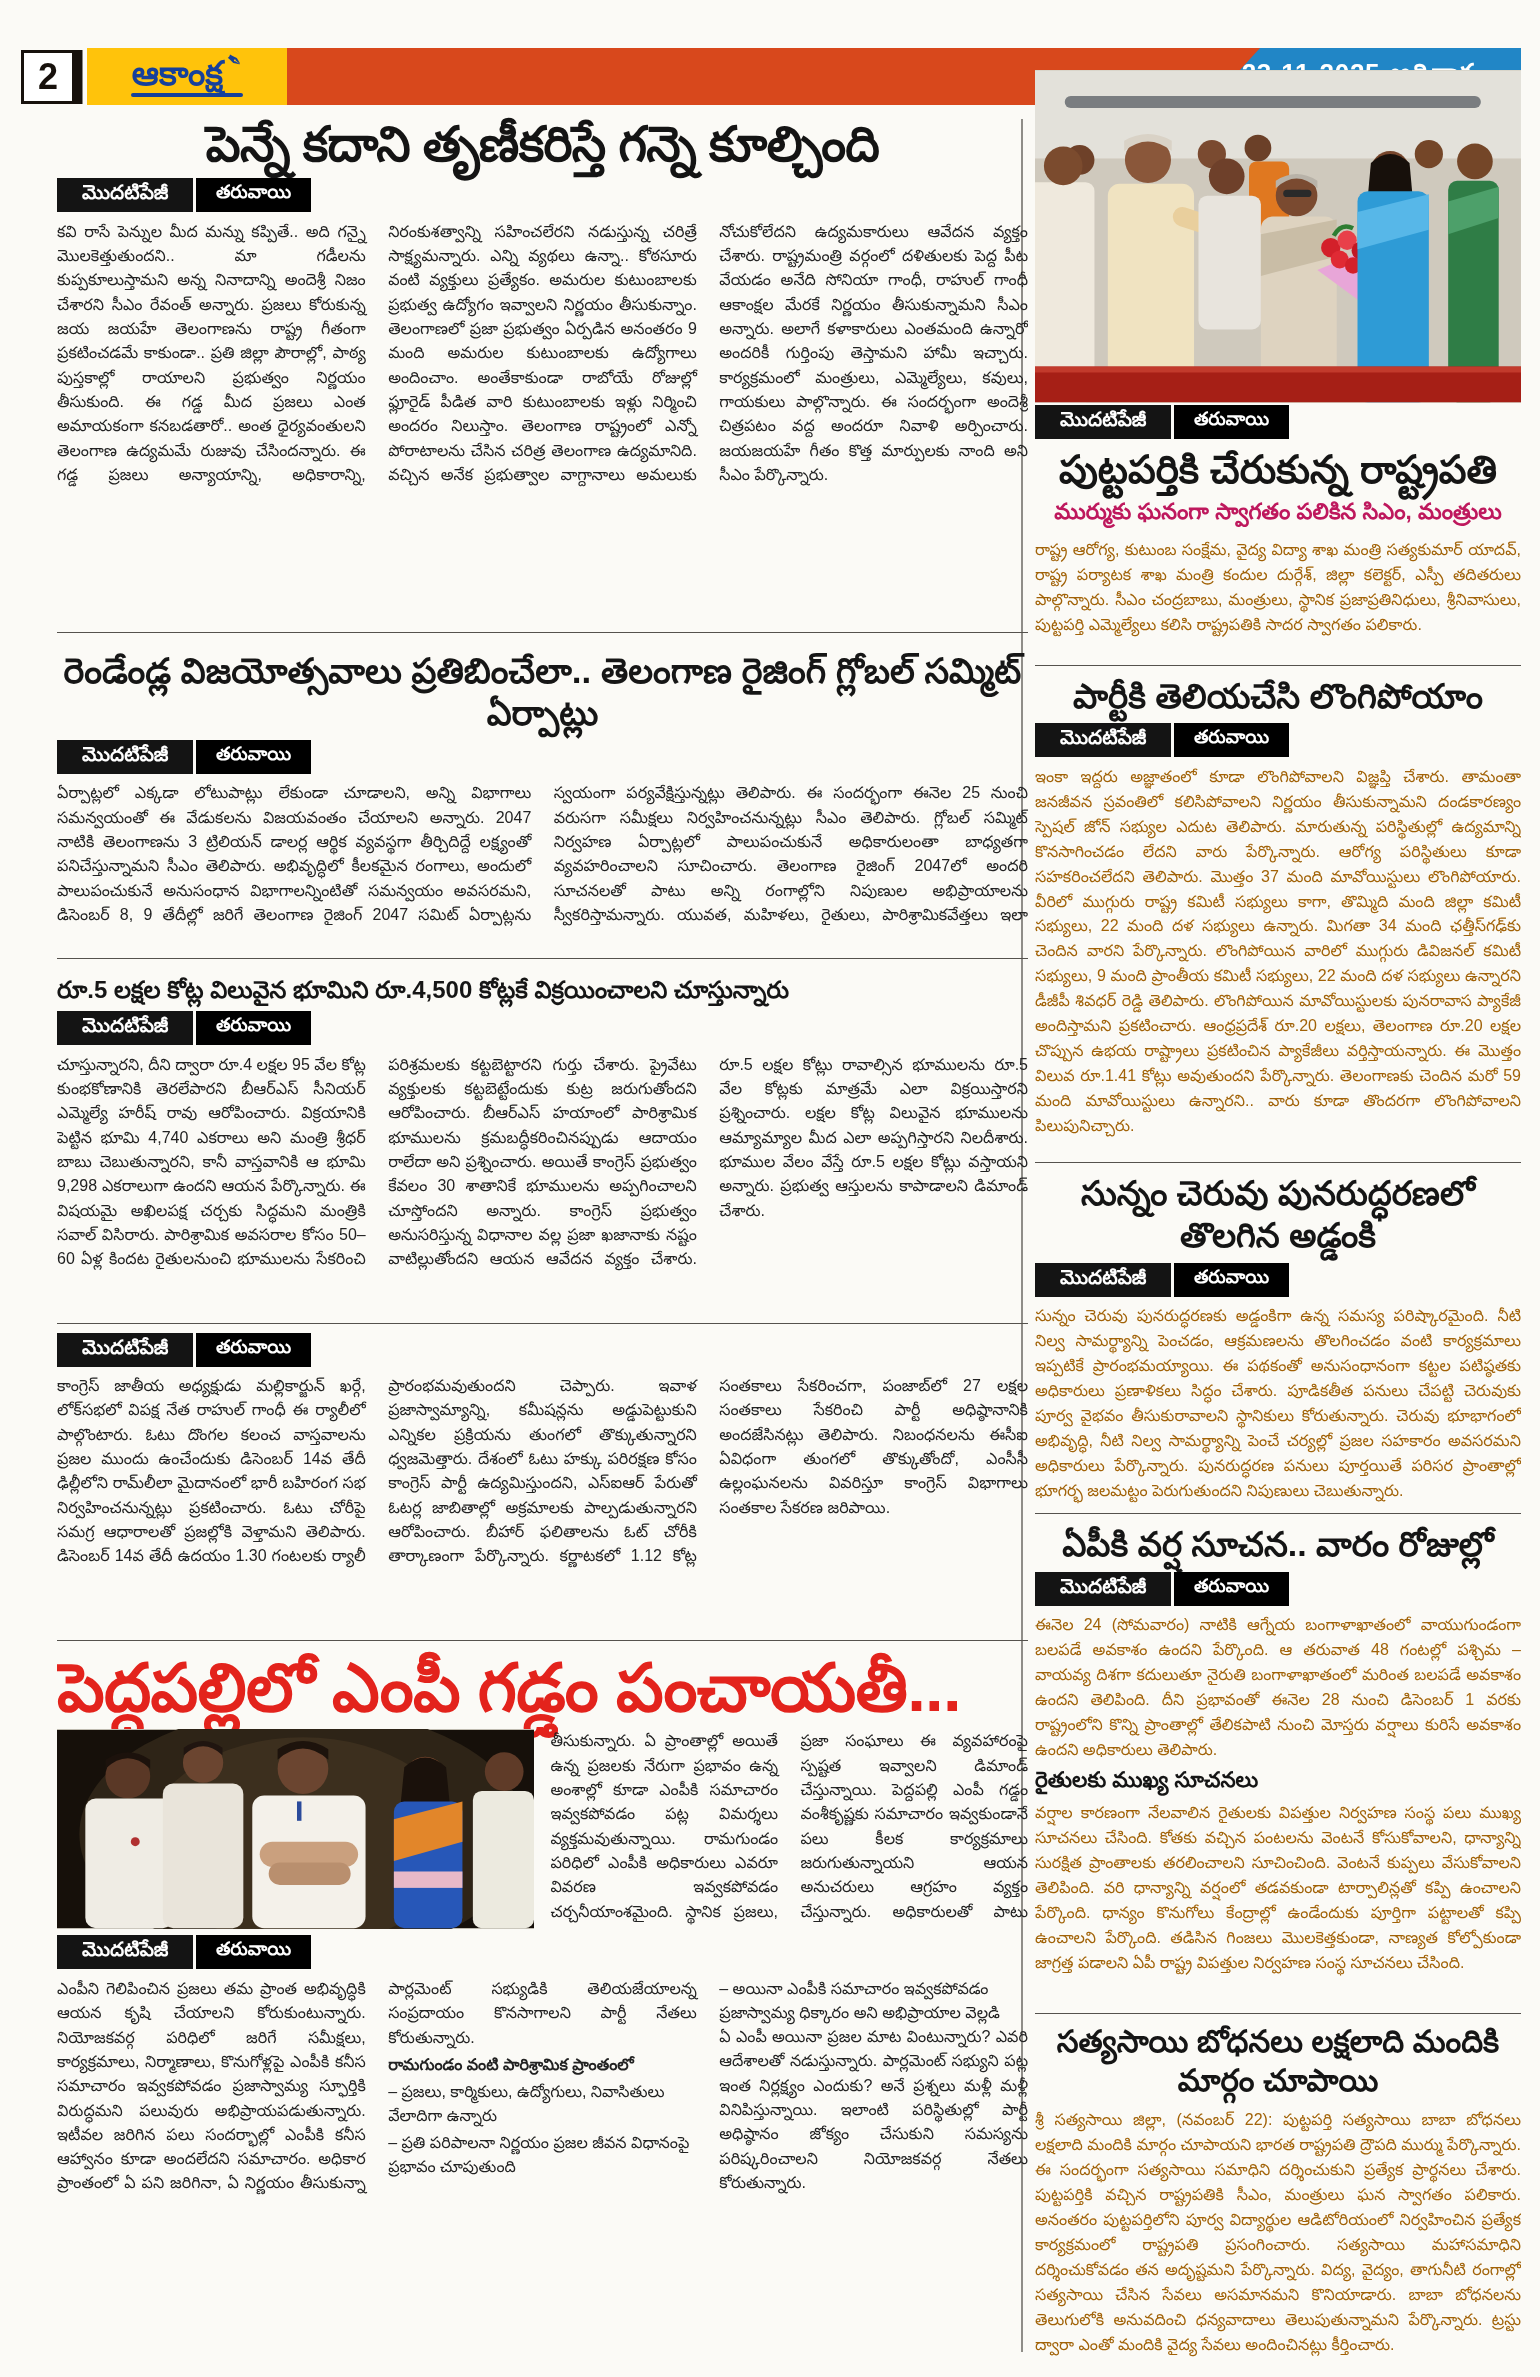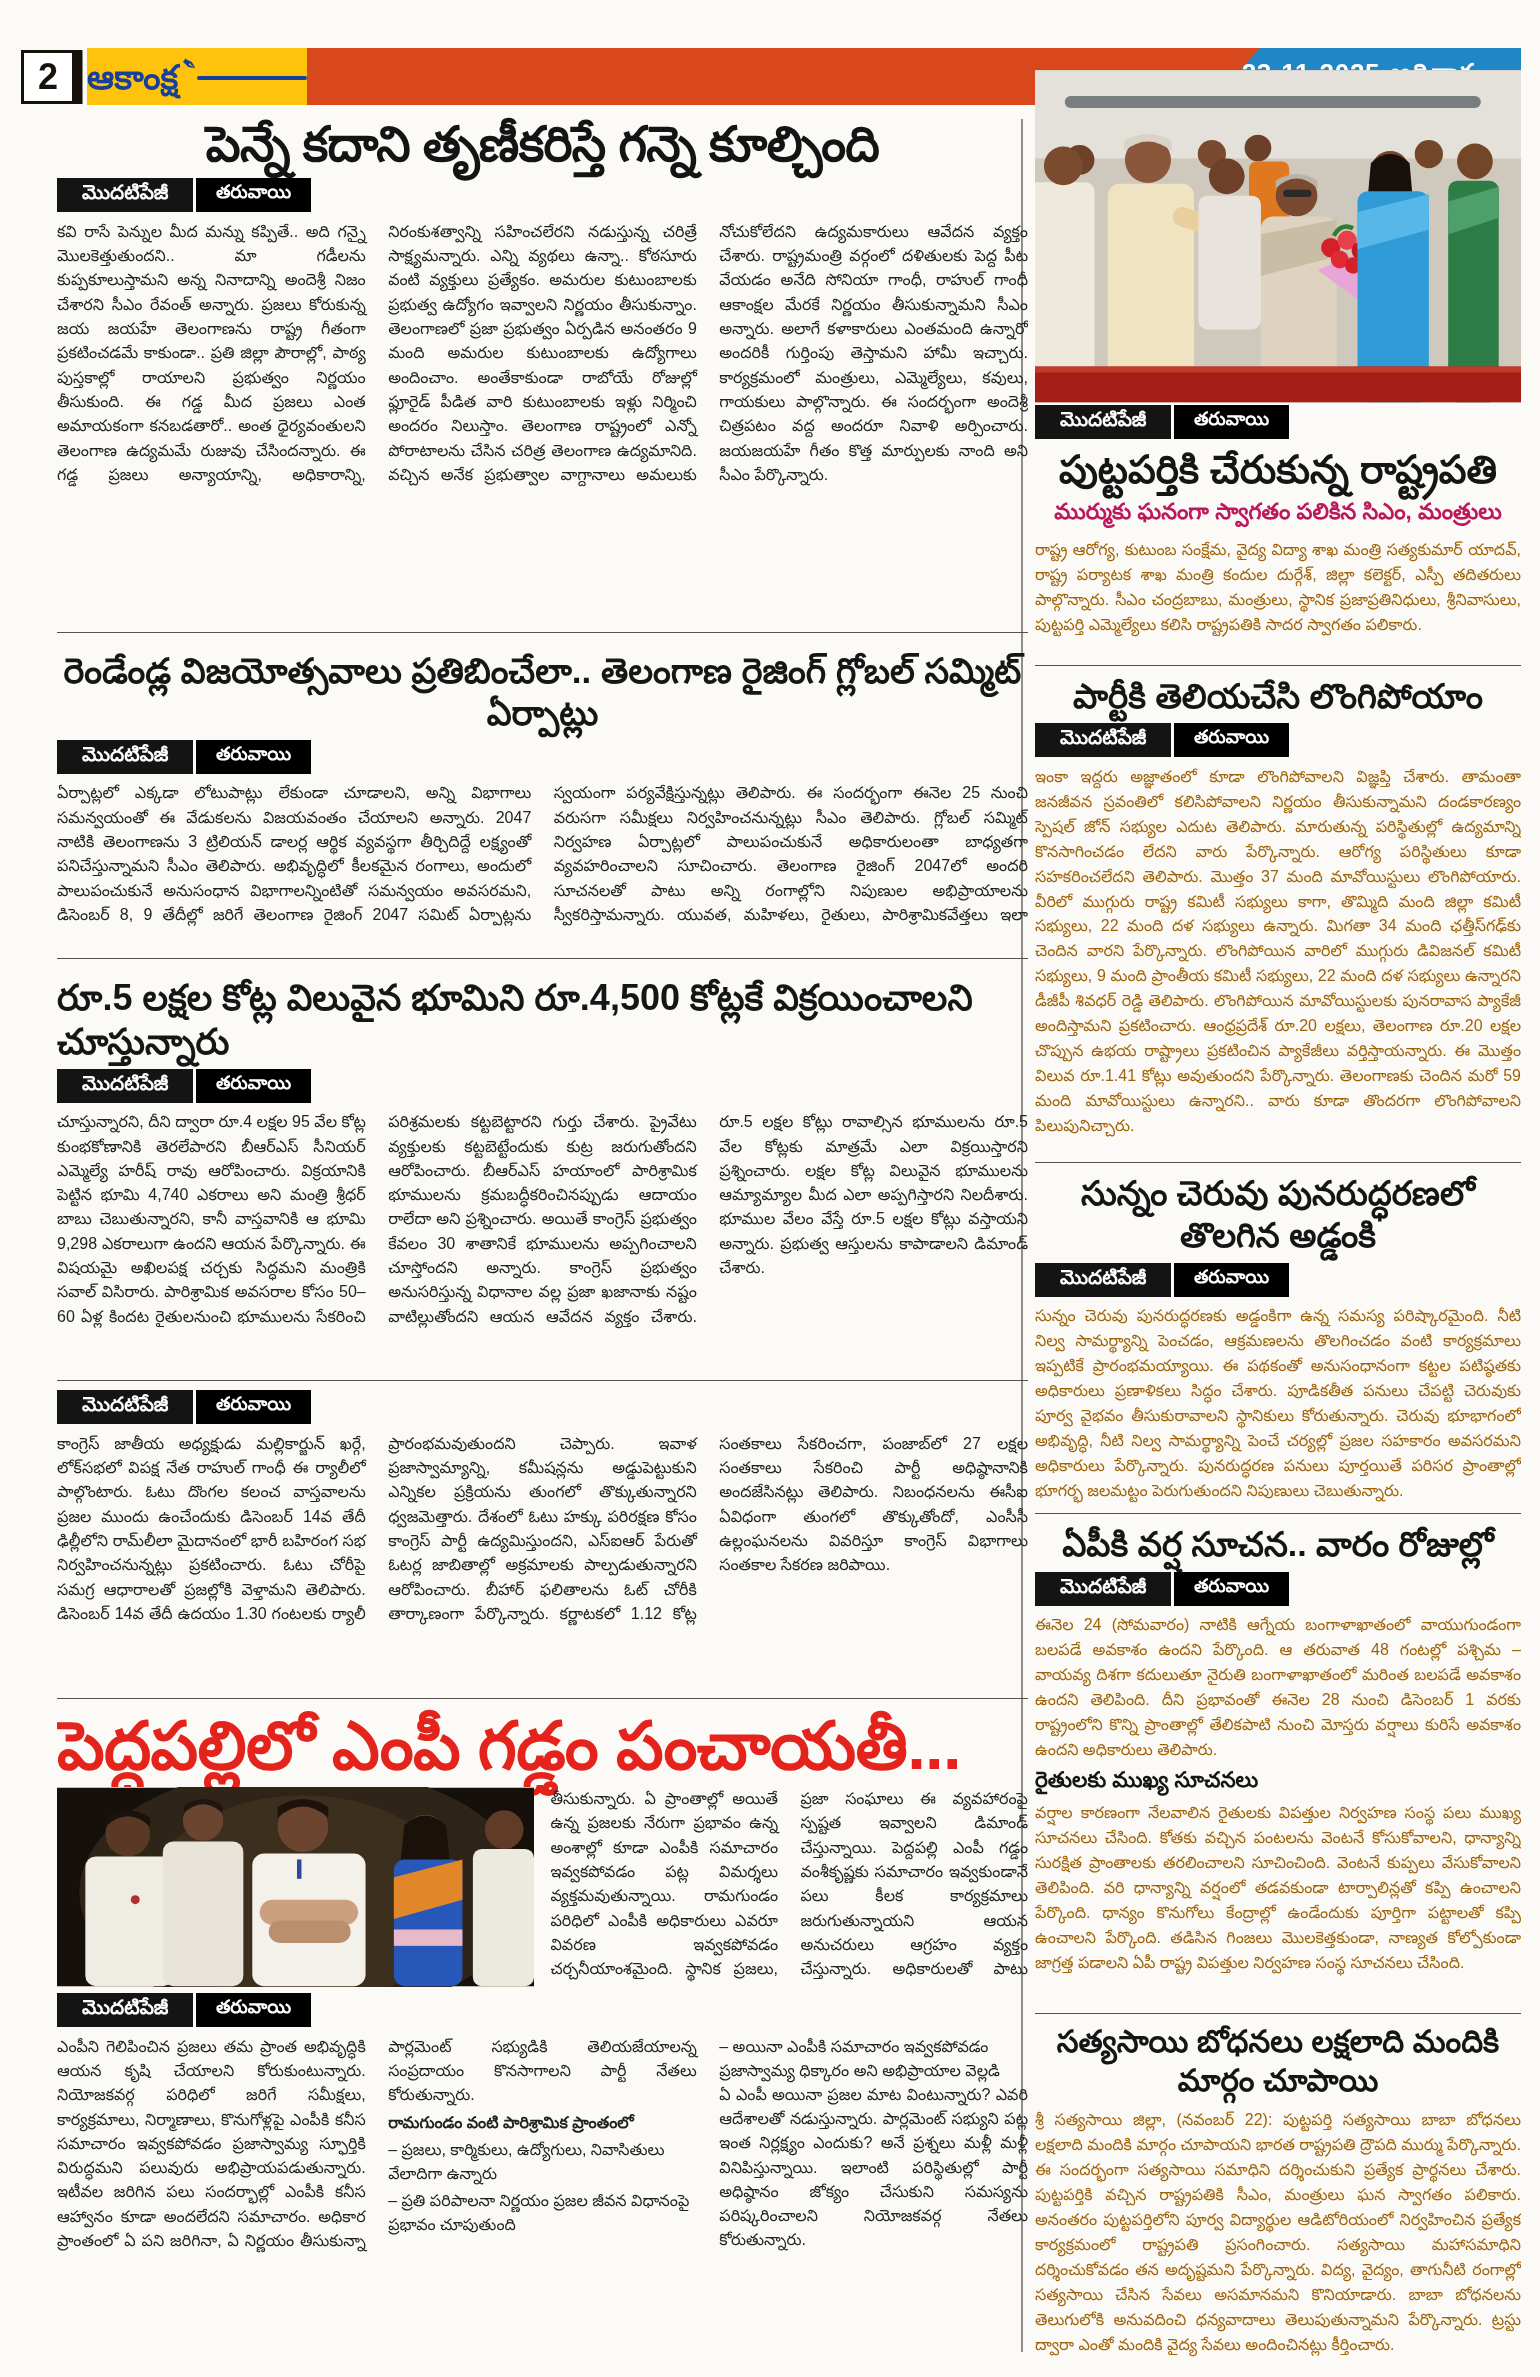--- a/index.html
+++ b/index.html
@@ -5,22 +5,22 @@
   *{margin:0;padding:0;box-sizing:border-box}
   html,body{width:1541px;background:#e9e7e2}
   body{height:2377px;position:relative;font-family:"Liberation Sans","DejaVu Sans",sans-serif;color:#1b1b1b}
   .page{position:absolute;inset:0;background:#fbfaf6;overflow:hidden}
 
   
   .topbar{position:absolute;left:21px;top:48px;width:1500px;height:57px}
   .pagenum{position:absolute;left:0;top:1.5px;width:54px;height:54px;background:#ffffff;border:3px solid #17110c;
            box-shadow:7.5px 0 0 #17110c;display:flex;align-items:center;justify-content:center;
            font-size:36px;font-weight:800;color:#17110c}
-  .logobox{position:absolute;left:66px;top:0;width:220px;height:57px;background:#ffc30b;
-           display:flex;flex-direction:row;align-items:center;justify-content:center}
+  .logobox{position:absolute;left:66px;top:0;width:200px;height:57px;background:#ffc30b;
+           display:flex;flex-direction:column;align-items:center;justify-content:center}
   .logo-main{display:flex;align-items:flex-start;gap:3px;color:#16409b;font-weight:800;font-size:34px;line-height:1}
   .logo-nib{font-size:19.4px;transform:rotate(35deg);margin-top:-4.5px}
   .logo-tagline{width:112px;height:4.5px;background:#16409b;border-radius:2.2px;margin-top:3px}
   .orangebar{position:absolute;left:265px;top:0;right:0;height:57px;background:#d8481c}
   .datebox{position:absolute;right:0;top:0;width:313px;height:57px;background:#2186c6;
            clip-path:polygon(52px 0,100% 0,100% 100%,0 100%);
            display:flex;align-items:center;justify-content:center;color:#fff;font-size:26px;font-weight:800;letter-spacing:0.7px}
 
   
   .leftcol{position:absolute;left:57px;top:116px;width:971px;height:2244px;overflow:hidden}
@@ -91,21 +91,21 @@
       <div class="tagrow">
         <span class="tag-black">మొదటిపేజీ</span>
         <span class="tag-red">తరువాయి</span>
       </div>
       <div class="body-cols cols2" style="height:168px">ఏర్పాట్లలో ఎక్కడా లోటుపాట్లు లేకుండా చూడాలని, అన్ని విభాగాలు సమన్వయంతో ఈ వేడుకలను విజయవంతం చేయాలని అన్నారు. 2047 నాటికి తెలంగాణను 3 ట్రిలియన్ డాలర్ల ఆర్థిక వ్యవస్థగా తీర్చిదిద్దే లక్ష్యంతో పనిచేస్తున్నామని సీఎం తెలిపారు. అభివృద్ధిలో కీలకమైన రంగాలు, అందులో పాలుపంచుకునే అనుసంధాన విభాగాలన్నింటితో సమన్వయం అవసరమని, డిసెంబర్ 8, 9 తేదీల్లో జరిగే తెలంగాణ రైజింగ్ 2047 సమిట్ ఏర్పాట్లను స్వయంగా పర్యవేక్షిస్తున్నట్లు తెలిపారు. ఈ సందర్భంగా ఈనెల 25 నుంచి వరుసగా సమీక్షలు నిర్వహించనున్నట్లు సీఎం తెలిపారు. గ్లోబల్ సమ్మిట్ నిర్వహణ ఏర్పాట్లలో పాలుపంచుకునే అధికారులంతా బాధ్యతగా వ్యవహరించాలని సూచించారు. తెలంగాణ రైజింగ్ 2047లో అందరి సూచనలతో పాటు అన్ని రంగాల్లోని నిపుణుల అభిప్రాయాలను స్వీకరిస్తామన్నారు. యువత, మహిళలు, రైతులు, పారిశ్రామికవేత్తలు ఇలా అందరి ఆకాంక్షలను ప్రతిబింబించేలా సమ్మిట్ ఉండాలని సీఎం అధికారులను ఆదేశించారు.</div>
     </section>
 
     <hr class="sep">
 
     <section>
-      <h2 class="h-sec" style="font-size:36px">రూ.5 లక్షల కోట్ల విలువైన భూమిని రూ.4,500 కోట్లకే విక్రయించాలని చూస్తున్నారు</h2>
+      <h2 class="h-sec" style="font-size:24px">రూ.5 లక్షల కోట్ల విలువైన భూమిని రూ.4,500 కోట్లకే విక్రయించాలని చూస్తున్నారు</h2>
       <div class="tagrow">
         <span class="tag-black">మొదటిపేజీ</span>
         <span class="tag-red">తరువాయి</span>
       </div>
       <div class="body-cols cols3" style="height:261px">చూస్తున్నారని, దీని ద్వారా రూ.4 లక్షల 95 వేల కోట్ల కుంభకోణానికి తెరలేపారని బీఆర్ఎస్ సీనియర్ ఎమ్మెల్యే హరీష్ రావు ఆరోపించారు. విక్రయానికి పెట్టిన భూమి 4,740 ఎకరాలు అని మంత్రి శ్రీధర్ బాబు చెబుతున్నారని, కానీ వాస్తవానికి ఆ భూమి 9,298 ఎకరాలుగా ఉందని ఆయన పేర్కొన్నారు. ఈ విషయమై అఖిలపక్ష చర్చకు సిద్ధమని మంత్రికి సవాల్ విసిరారు. పారిశ్రామిక అవసరాల కోసం 50–60 ఏళ్ల కిందట రైతులనుంచి భూములను సేకరించి పరిశ్రమలకు కట్టబెట్టారని గుర్తు చేశారు. ప్రైవేటు వ్యక్తులకు కట్టబెట్టేందుకు కుట్ర జరుగుతోందని ఆరోపించారు. బీఆర్ఎస్ హయాంలో పారిశ్రామిక భూములను క్రమబద్ధీకరించినప్పుడు ఆదాయం రాలేదా అని ప్రశ్నించారు. అయితే కాంగ్రెస్ ప్రభుత్వం కేవలం 30 శాతానికే భూములను అప్పగించాలని చూస్తోందని అన్నారు. కాంగ్రెస్ ప్రభుత్వం అనుసరిస్తున్న విధానాల వల్ల ప్రజా ఖజానాకు నష్టం వాటిల్లుతోందని ఆయన ఆవేదన వ్యక్తం చేశారు. రూ.5 లక్షల కోట్లు రావాల్సిన భూములను రూ.5 వేల కోట్లకు మాత్రమే ఎలా విక్రయిస్తారని ప్రశ్నించారు. లక్షల కోట్ల విలువైన భూములను ఆమ్యామ్యాల మీద ఎలా అప్పగిస్తారని నిలదీశారు. భూముల వేలం వేస్తే రూ.5 లక్షల కోట్లు వస్తాయని అన్నారు. ప్రభుత్వ ఆస్తులను కాపాడాలని డిమాండ్ చేశారు.</div>
     </section>
 
     <hr class="sep">
 
     <section>

